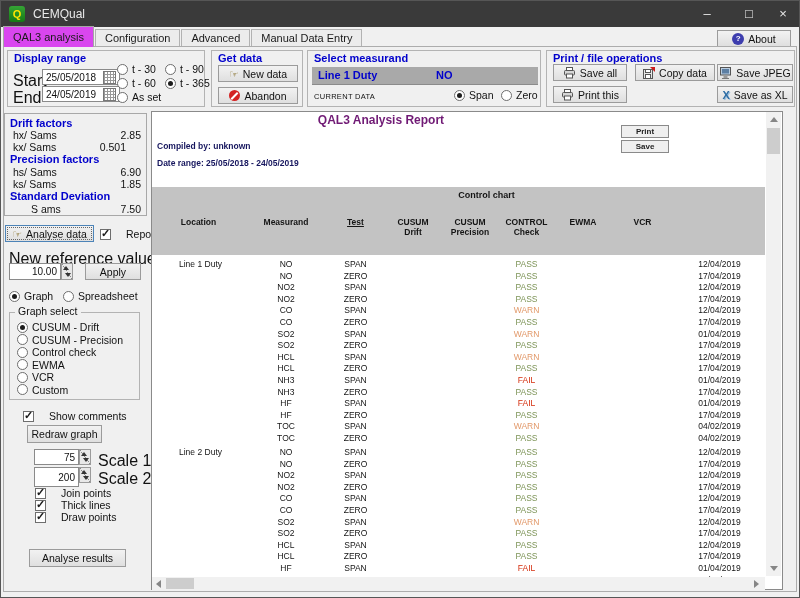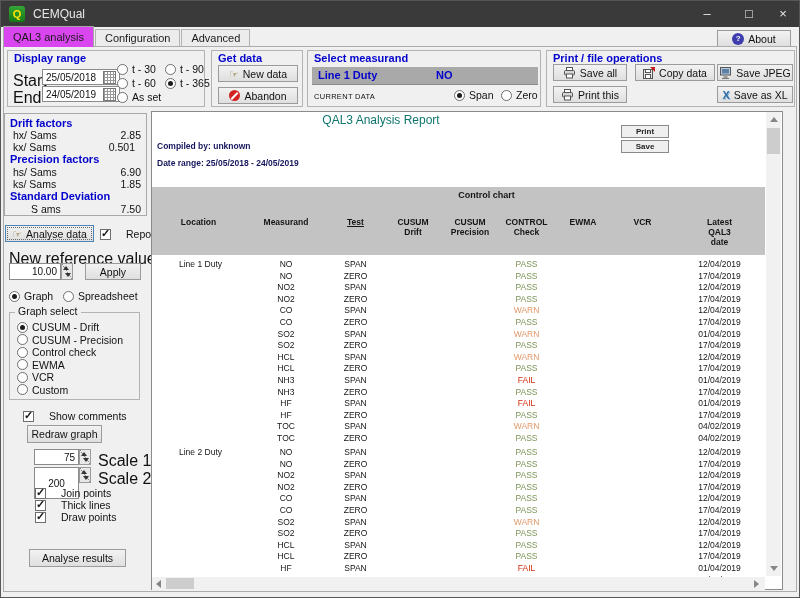--- a/index.html
+++ b/index.html
@@ -46,21 +46,21 @@
   #factors{left:3px;top:112px;width:143px;height:103px;border:1px solid #a8a8a8;background:#f0f0f0;box-sizing:border-box}
   .ftitle{position:absolute;font-size:11px;font-weight:bold;color:#0202cc;white-space:nowrap}
   .frow-l{position:absolute;font-size:10.5px;color:#111;white-space:nowrap}
   .frow-v{position:absolute;font-size:10.5px;color:#111;text-align:right;width:50px}
   
   #graphsel{left:8px;top:311px;width:131px;height:88px;border:1px solid #b3b3b3;box-sizing:border-box}
   #graphsel-cap{left:14px;top:304px;font-size:10.5px;color:#111;background:#f0f0f0;padding:0 3px}
   
   #report{left:150px;top:110px;width:632px;height:479px;background:#fff;border:1px solid #8a8a8a;box-sizing:border-box}
   .rep-navy{position:absolute;font-size:8.5px;font-weight:bold;color:#16165e;white-space:nowrap}
-  #rep-title{left:230px;top:112px;width:300px;text-align:center;font-size:12px;font-weight:normal;color:#0f766e}
+  #rep-title{left:230px;top:112px;width:300px;text-align:center;font-size:12px;font-weight:bold;color:#701a75}
   .repbtn{position:absolute;width:48px;height:13px;background:#efefef;border:1px solid #8a8a8a;font-size:8px;font-weight:bold;
           color:#222;text-align:center;line-height:11px;box-sizing:border-box}
   #band{left:151px;top:186px;width:613px;height:68px;background:#c3c3c3}
   #chart-title{left:151px;top:189px;width:613px;text-align:center;padding-left:56px;box-sizing:border-box;
                font-size:9px;font-weight:bold;color:#151515}
   .hcell{position:absolute;top:0;font-size:8.5px;font-weight:bold;color:#151515;text-align:center;
          white-space:pre-line;line-height:10px}
   #thead{left:150px;top:216px;width:615px;height:38px}
   #rowsclip{left:151px;top:110px;width:613px;height:467px;overflow:hidden}
   .trow{position:absolute;left:0;width:614px;height:12px}
@@ -86,20 +86,21 @@
   <div class="abs" id="apptitle">CEMQual</div>
   <div class="abs winbtn" style="left:686px">–</div>
   <div class="abs winbtn" style="left:728px">□</div>
   <div class="abs winbtn" style="left:762px">×</div>
 </div>
 
 <div class="abs" id="tabs">
     <div class="tab sel">QAL3 analysis</div>
     <div class="tab">Configuration</div>
     <div class="tab">Advanced</div>
+    <div class="tab">Manual Data Entry</div>
   </div>
 <div class="abs btn" style="left:716px;top:29px;width:74px;height:17px">
   <span style="width:12px;height:12px;border-radius:50%;background:#3d3dae;color:#fff;font-size:8px;font-weight:bold;text-align:center;line-height:12px">?</span>
   <span>About</span>
 </div>
 
 <div class="abs" id="page"></div>
 
 <div class="abs gb" id="gb-range" style="left:6px;top:49px;width:198px;height:57px">
   <div class="gbcap">Display range</div>
@@ -204,21 +205,21 @@
     <span style="color:#2e6da4;font-weight:bold;font-size:11px;text-shadow:1px 1px 0 #9cc0de">X</span>
     <span>Save as XL</span>
   </div>
 </div>
 
 <div class="abs" id="factors">
   <div class="ftitle" style="left:5px;top:3px">Drift factors</div>
   <div class="frow-l" style="left:8px;top:15px">hx/ Sams</div>
   <div class="frow-v" style="left:86px;top:15px">2.85</div>
   <div class="frow-l" style="left:8px;top:27px">kx/ Sams</div>
-  <div class="frow-v" style="left:80px;top:27px">0.501</div>
+  <div class="frow-v" style="left:71px;top:27px">0.501</div>
   <div class="ftitle" style="left:5px;top:39px">Precision factors</div>
   <div class="frow-l" style="left:8px;top:52px">hs/ Sams</div>
   <div class="frow-v" style="left:86px;top:52px">6.90</div>
   <div class="frow-l" style="left:8px;top:64px">ks/ Sams</div>
   <div class="frow-v" style="left:86px;top:64px">1.85</div>
   <div class="ftitle" style="left:5px;top:76px">Standard Deviation</div>
   <div class="frow-l" style="left:26px;top:89px">S ams</div>
   <div class="frow-v" style="left:86px;top:89px">7.50</div>
 </div>
 
@@ -283,21 +284,21 @@
 </label>
 <div class="abs btn" style="left:26px;top:424px;width:75px;height:18px">
   <span>Redraw graph</span>
 </div>
 
 <div class="abs inputbox" style="left:33px;top:448px;width:45px;height:16px;justify-content:flex-end">
   <span>75</span>
 </div>
 <div class="abs spin" style="left:78px;top:448px"></div>
 <div class="abs lbl" style="left:97px;top:451px">Scale 1</div>
-<div class="abs inputbox" style="left:33px;top:466px;width:45px;height:32px;justify-content:center">
+<div class="abs inputbox" style="left:33px;top:466px;width:45px;height:20px;justify-content:flex-end">
   <span>200</span>
 </div>
 <div class="abs spin" style="left:78px;top:466px"></div>
 <div class="abs lbl" style="left:97px;top:469px">Scale 2</div>
 
 <div class="abs" id="pointopts">
     <label class="check" style="left: 34px; top: 486px;">
       <span class="cbox on"></span>
       <span>Join points</span>
     </label>
@@ -328,23 +329,20 @@
     <div class="hcell" style="left: 95px; width: 80px;">Measurand</div>
     <div class="hcell" style="left: 175px; width: 59px; text-decoration: underline;">Test</div>
     <div class="hcell" style="left: 234px; width: 56px;">CUSUM
 Drift</div>
     <div class="hcell" style="left: 290px; width: 58px;">CUSUM
 Precision</div>
     <div class="hcell" style="left: 348px; width: 55px;">CONTROL
 Check</div>
     <div class="hcell" style="left: 403px; width: 58px;">EWMA</div>
     <div class="hcell" style="left: 461px; width: 61px;">VCR</div>
-    <div class="hcell" style="left: 522px; width: 93px;">Latest
-QAL3
-date</div>
   </div>
 <div class="abs" id="rowsclip">
     <div class="trow" style="top: 147px;">
       <div class="tcell loc" style="left: -1px; width: 95px;">Line 1 Duty</div>
       <div class="tcell" style="left: 94px; width: 80px;">NO</div>
       <div class="tcell" style="left: 174px; width: 59px;">SPAN</div>
       <div class="tcell st-PASS" style="left: 347px; width: 55px;">PASS</div>
       <div class="tcell" style="left: 521px; width: 93px;">12/04/2019</div>
     </div>
     <div class="trow" style="top: 158.6px;">

